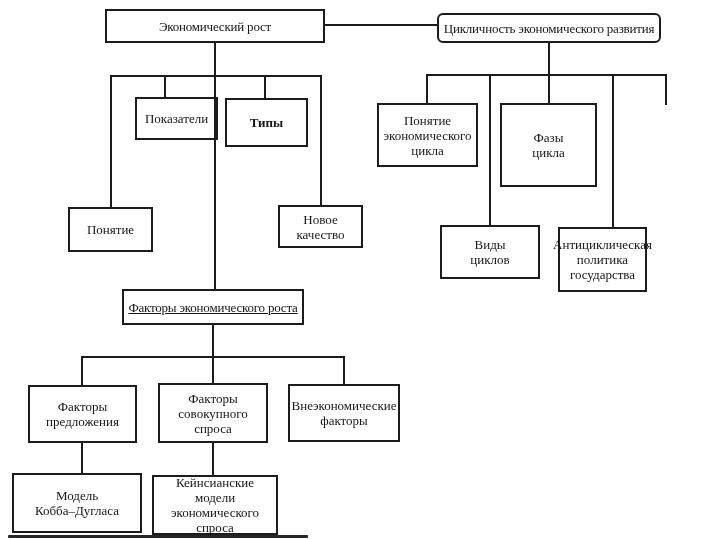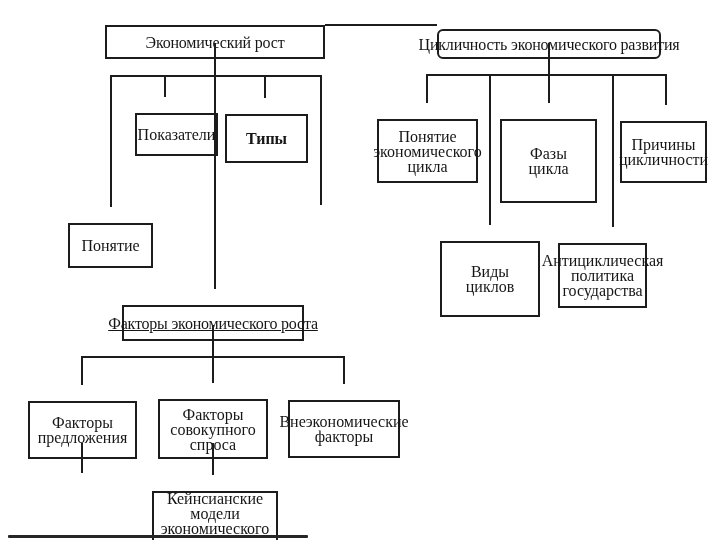--- a/index.html
+++ b/index.html
@@ -8,74 +8,75 @@
     background:var(--page-bg,#ffffff); overflow:hidden;
     font-family:"Liberation Serif", serif;
   }
   .node {
     position:absolute; box-sizing:border-box;
     display:flex; align-items:center; justify-content:center;
     text-align:center; padding:1px 2px;
     border:2px solid var(--box-border,#1c1c1c);
     background:var(--box-bg,#ffffff);
     color:var(--text,#161616);
-    font-size:16px; line-height:15px;
+    font-size:13px; line-height:15px;
     white-space:pre-line;
-    margin-top:16px;
   }
   .one-line { white-space:nowrap; letter-spacing:-0.2px; }
   .hline, .vline { position:absolute; background:var(--line,#1c1c1c); }
   .hline { height:2px; }
   .vline { width:2px; }
   .scan-bar { position:absolute; background:#262626; border-radius:1px; }
 </style>
 </head>
 <body>
 
 <div class="stage">
 
   <div class="node one-line" style="left:105px; top:9px;  width:220px; height:34px;">Экономический рост</div>
 
   <div class="node" style="left:135px; top:97px; width:83px;  height:43px;">Показатели</div>
 
   <div class="node" style="left:225px; top:98px; width:83px;  height:49px;font-weight:bold;">Типы</div>
 
   <div class="node" style="left:68px;  top:207px; width:85px; height:45px;">Понятие</div>
 
+  <div class="node" style="left:278px; top:205px; width:85px; height:43px;">Новое
+качество</div>
 
   <div class="node one-line" style="left:122px; top:289px; width:182px; height:36px;text-decoration:underline;">Факторы экономического роста</div>
 
   <div class="node" style="left:28px;  top:385px; width:109px; height:58px;">Факторы
 предложения</div>
 
   <div class="node" style="left:158px; top:383px; width:110px; height:60px;">Факторы
 совокупного
 спроса</div>
 
   <div class="node" style="left:288px; top:384px; width:112px; height:58px;">Внеэкономические
 факторы</div>
 
+  <div class="node" style="left:12px;  top:473px; width:130px; height:60px;">Модель
+Кобба–Дугласа</div>
 
   <div class="node" style="left:152px; top:475px; width:126px; height:60px;">Кейнсианские модели
 экономического
-роста</div>
+спроса</div>
 
   <div class="node one-line" style="left:437px; top:13px; width:224px; height:30px;border-radius:6px;">Цикличность экономического развития</div>
 
   <div class="node" style="left:377px; top:103px; width:101px; height:64px;">Понятие
 экономического
 цикла</div>
 
   <div class="node" style="left:500px; top:103px; width:97px;  height:84px;">Фазы
 цикла</div>
 
-  <div class="node" style="left:620px; top:105px; width:87px;  height:62px;">Причины
-цикличности</div>
 
-  <div class="node" style="left:440px; top:225px; width:100px; height:76px;">Виды
+  <div class="node" style="left:440px; top:225px; width:100px; height:54px;">Виды
 циклов</div>
 
   <div class="node" style="left:558px; top:227px; width:89px; height:65px;">Антициклическая
 политика
 государства</div>
 
   <div class="hline" style="left:325px; top:24px;  width:112px;"></div>
   <div class="vline" style="left:214px; top:43px;  height:246px;"></div>
   <div class="hline" style="left:111px; top:75px;  width:211px;"></div>
   <div class="vline" style="left:164px; top:75px;  height:22px;"></div>

